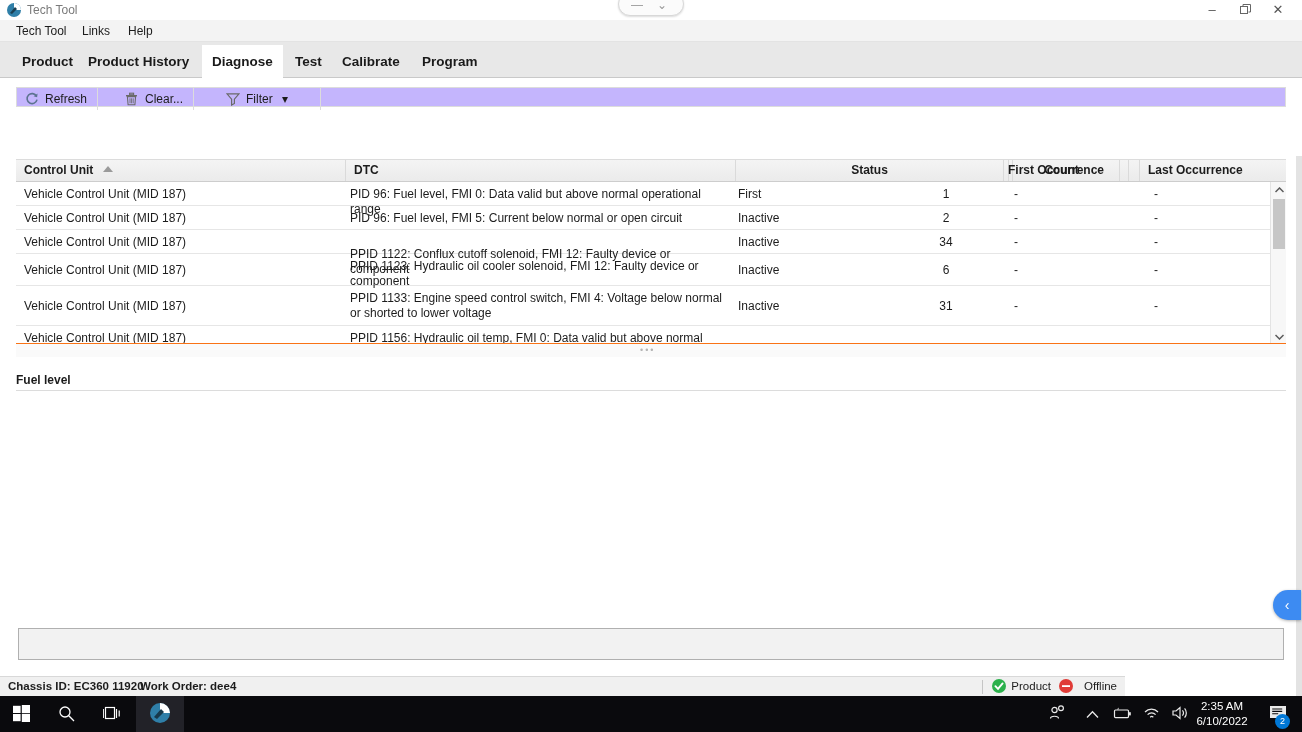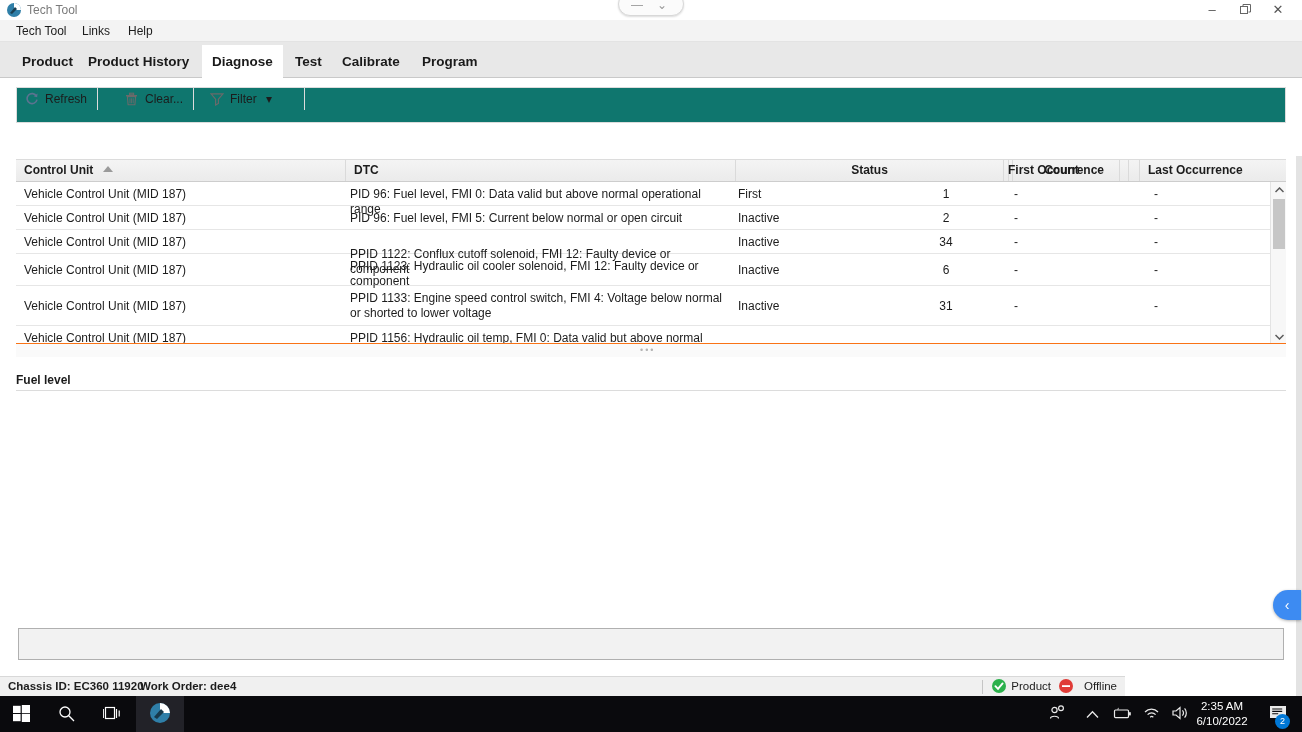--- a/index.html
+++ b/index.html
@@ -102,22 +102,22 @@
   .tab.active { background: #ffffff; }
 
   
   .body {
     position: absolute; left: 0; top: 78px; width: 1302px; height: 598px;
     background: #ffffff;
   }
 
   
   .toolbar {
-    position: absolute; left: 16px; top: 9px; width: 1270px; height: 36px;
-    background: #0f766e;
+    position: absolute; left: 16px; top: 9px; width: 1270px; height: 20px;
+    background: #c4b5fd;
     border: 1px solid #dcdcdc;
   }
   .tbtn {
     position: absolute; top: 0; height: 22px; line-height: 22px;
     font-size: 12px; color: #1c1c1c; padding: 0 10px 0 28px;
     border-right: 1px solid #dcdcdc; cursor: default; white-space: nowrap;
   }
   .tbtn svg { position: absolute; left: 8px; top: 4px; }
 
   
@@ -343,21 +343,21 @@
       </div>
       <div class="tbtn" style="left:100px">
         <svg width="13" height="14" viewBox="0 0 13 14">
           <rect x="1" y="3" width="11" height="1.4" fill="#6a6a6a"></rect>
           <rect x="4.6" y="1.2" width="4" height="1.6" fill="none" stroke="#6a6a6a" stroke-width="1.1"></rect>
           <path d="M2.4 4.6 h8.2 l-0.7 8.2 h-6.8 z" fill="none" stroke="#6a6a6a" stroke-width="1.1"></path>
           <path d="M5 6.3 v5 M6.6 6.3 v5 M8.2 6.3 v5" stroke="#6a6a6a" stroke-width="0.9"></path>
         </svg>
         <span>Clear...</span>
       </div>
-      <div class="tbtn" style="left:185px; padding-right:32px">
+      <div class="tbtn" style="left:201px; padding-right:32px">
         <svg width="14" height="14" viewBox="0 0 14 14">
           <path d="M1 1.8 h12 l-4.6 5.4 v4.3 l-2.8 1.6 v-5.9 z" fill="none" stroke="#6a6a6a" stroke-width="1.2"></path>
         </svg>
         <span>Filter</span>
         <span style="margin-left:6px">▾</span>
       </div>
     </div>
 
     <div class="dtc-title">DTC List (14 Items)</div>
     <div class="infoline">

